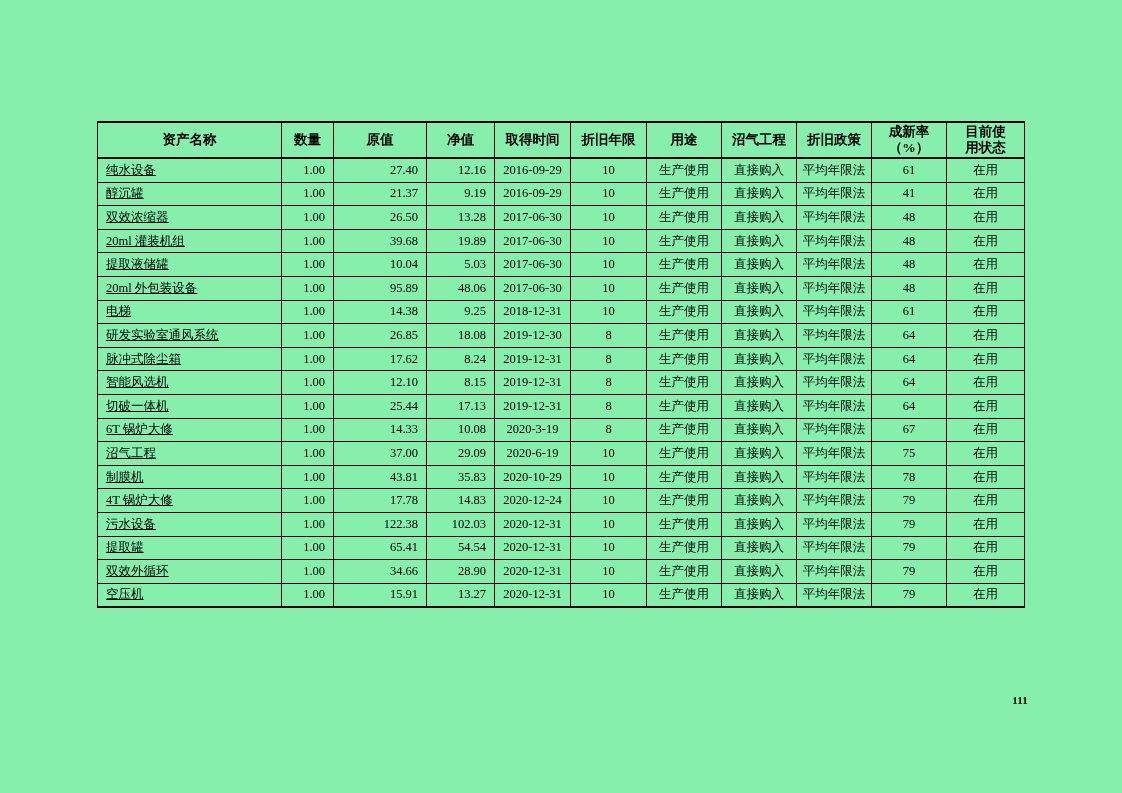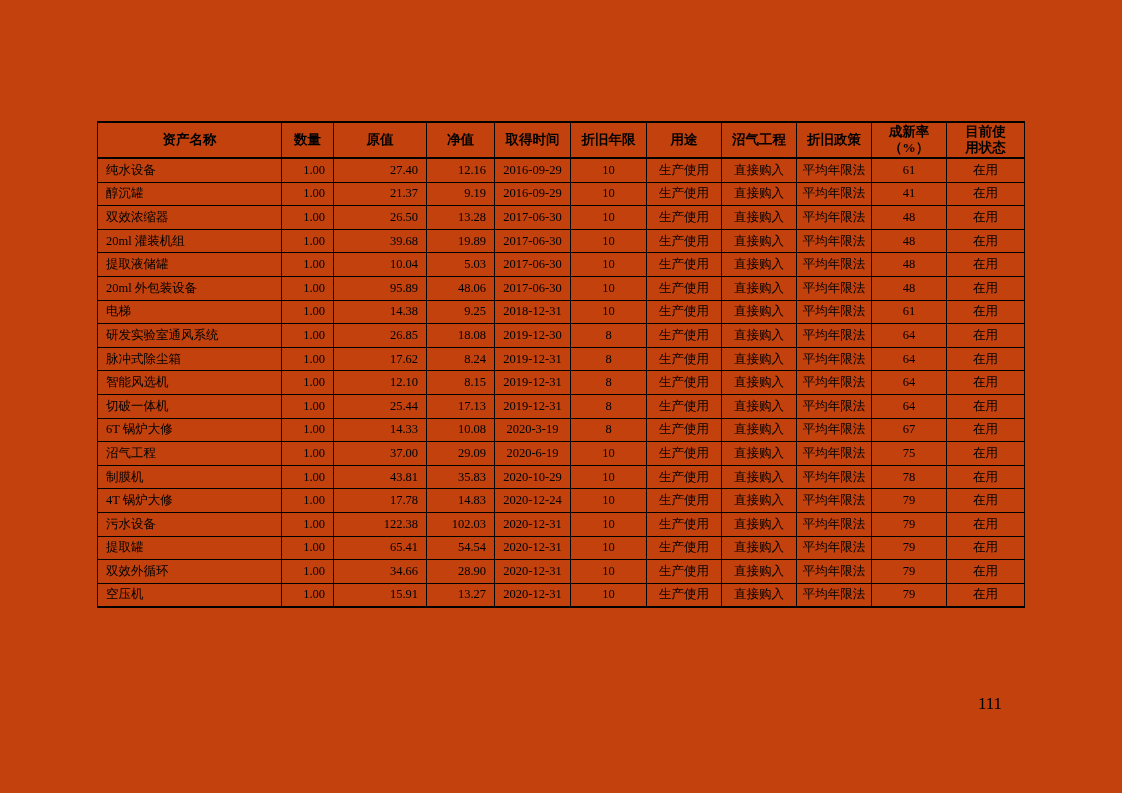--- a/index.html
+++ b/index.html
@@ -4,21 +4,21 @@
 <style>
   html, body {
     margin: 0;
     padding: 0;
     background: #ffffff;
   }
   .page {
     position: relative;
     width: 1122px;
     height: 793px;
-    background: #c2410c;
+    background: #86efac;
     overflow: hidden;
     font-family: "Liberation Serif", "DejaVu Serif", serif;
     color: #000000;
   }
   table.asset-table {
     position: absolute;
     left: 97px;
     top: 121px;
     width: 927px;
     border-collapse: collapse;
@@ -52,31 +52,31 @@
     height: 32px;
     padding: 1px 2px;
   }
   .asset-table tbody td {
     font-size: 12.5px;
     height: 22.6px;
     vertical-align: middle;
     padding: 0 2px;
     white-space: nowrap;
   }
-  .asset-table tbody td.align-left   { text-align: left;  padding-left: 8px; }
+  .asset-table tbody td.align-left   { text-align: left;  padding-left: 8px; text-decoration: underline; }
   .asset-table tbody td.align-right  { text-align: right; padding-right: 8px; }
   .asset-table tbody td.align-center { text-align: center; }
   .page-number {
     position: absolute;
-    left: 968px;
+    left: 998px;
     top: 694px;
     width: 44px;
     text-align: center;
-    font-weight: normal;
-    font-size: 17px;
+    font-weight: bold;
+    font-size: 11px;
   }
 </style>
 </head>
 <body>
 
 <div class="page">
 
   <table class="asset-table">
     <colgroup>
       <col class="c0">

